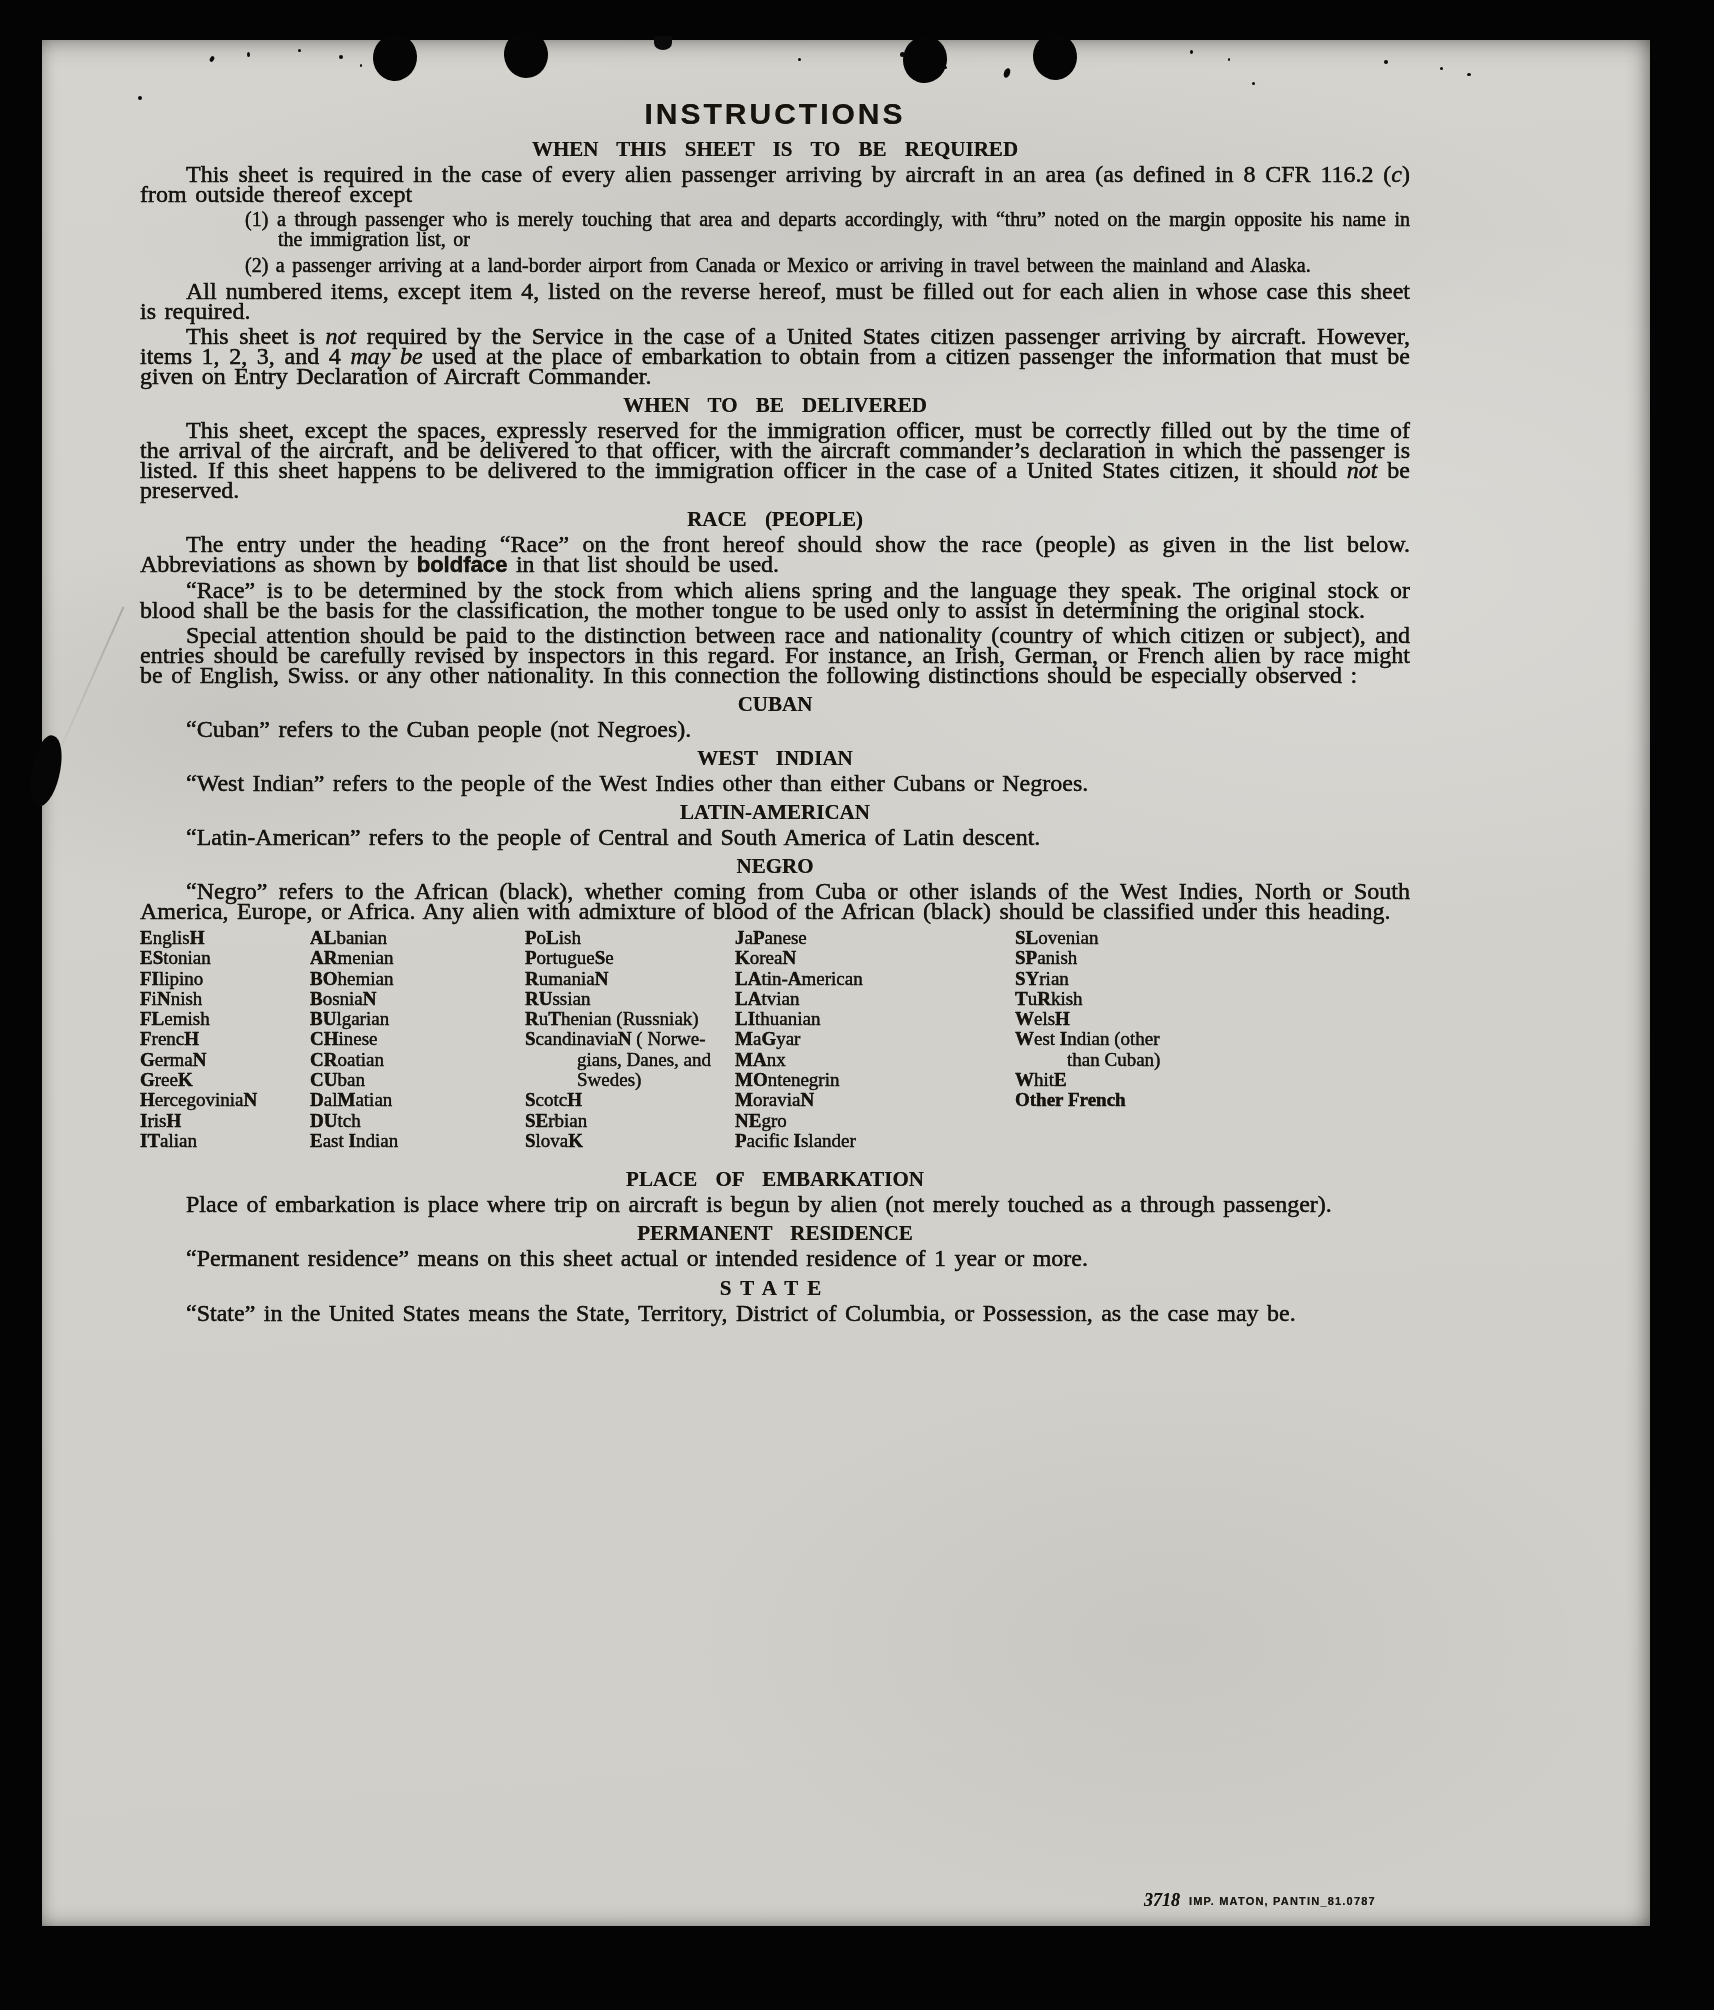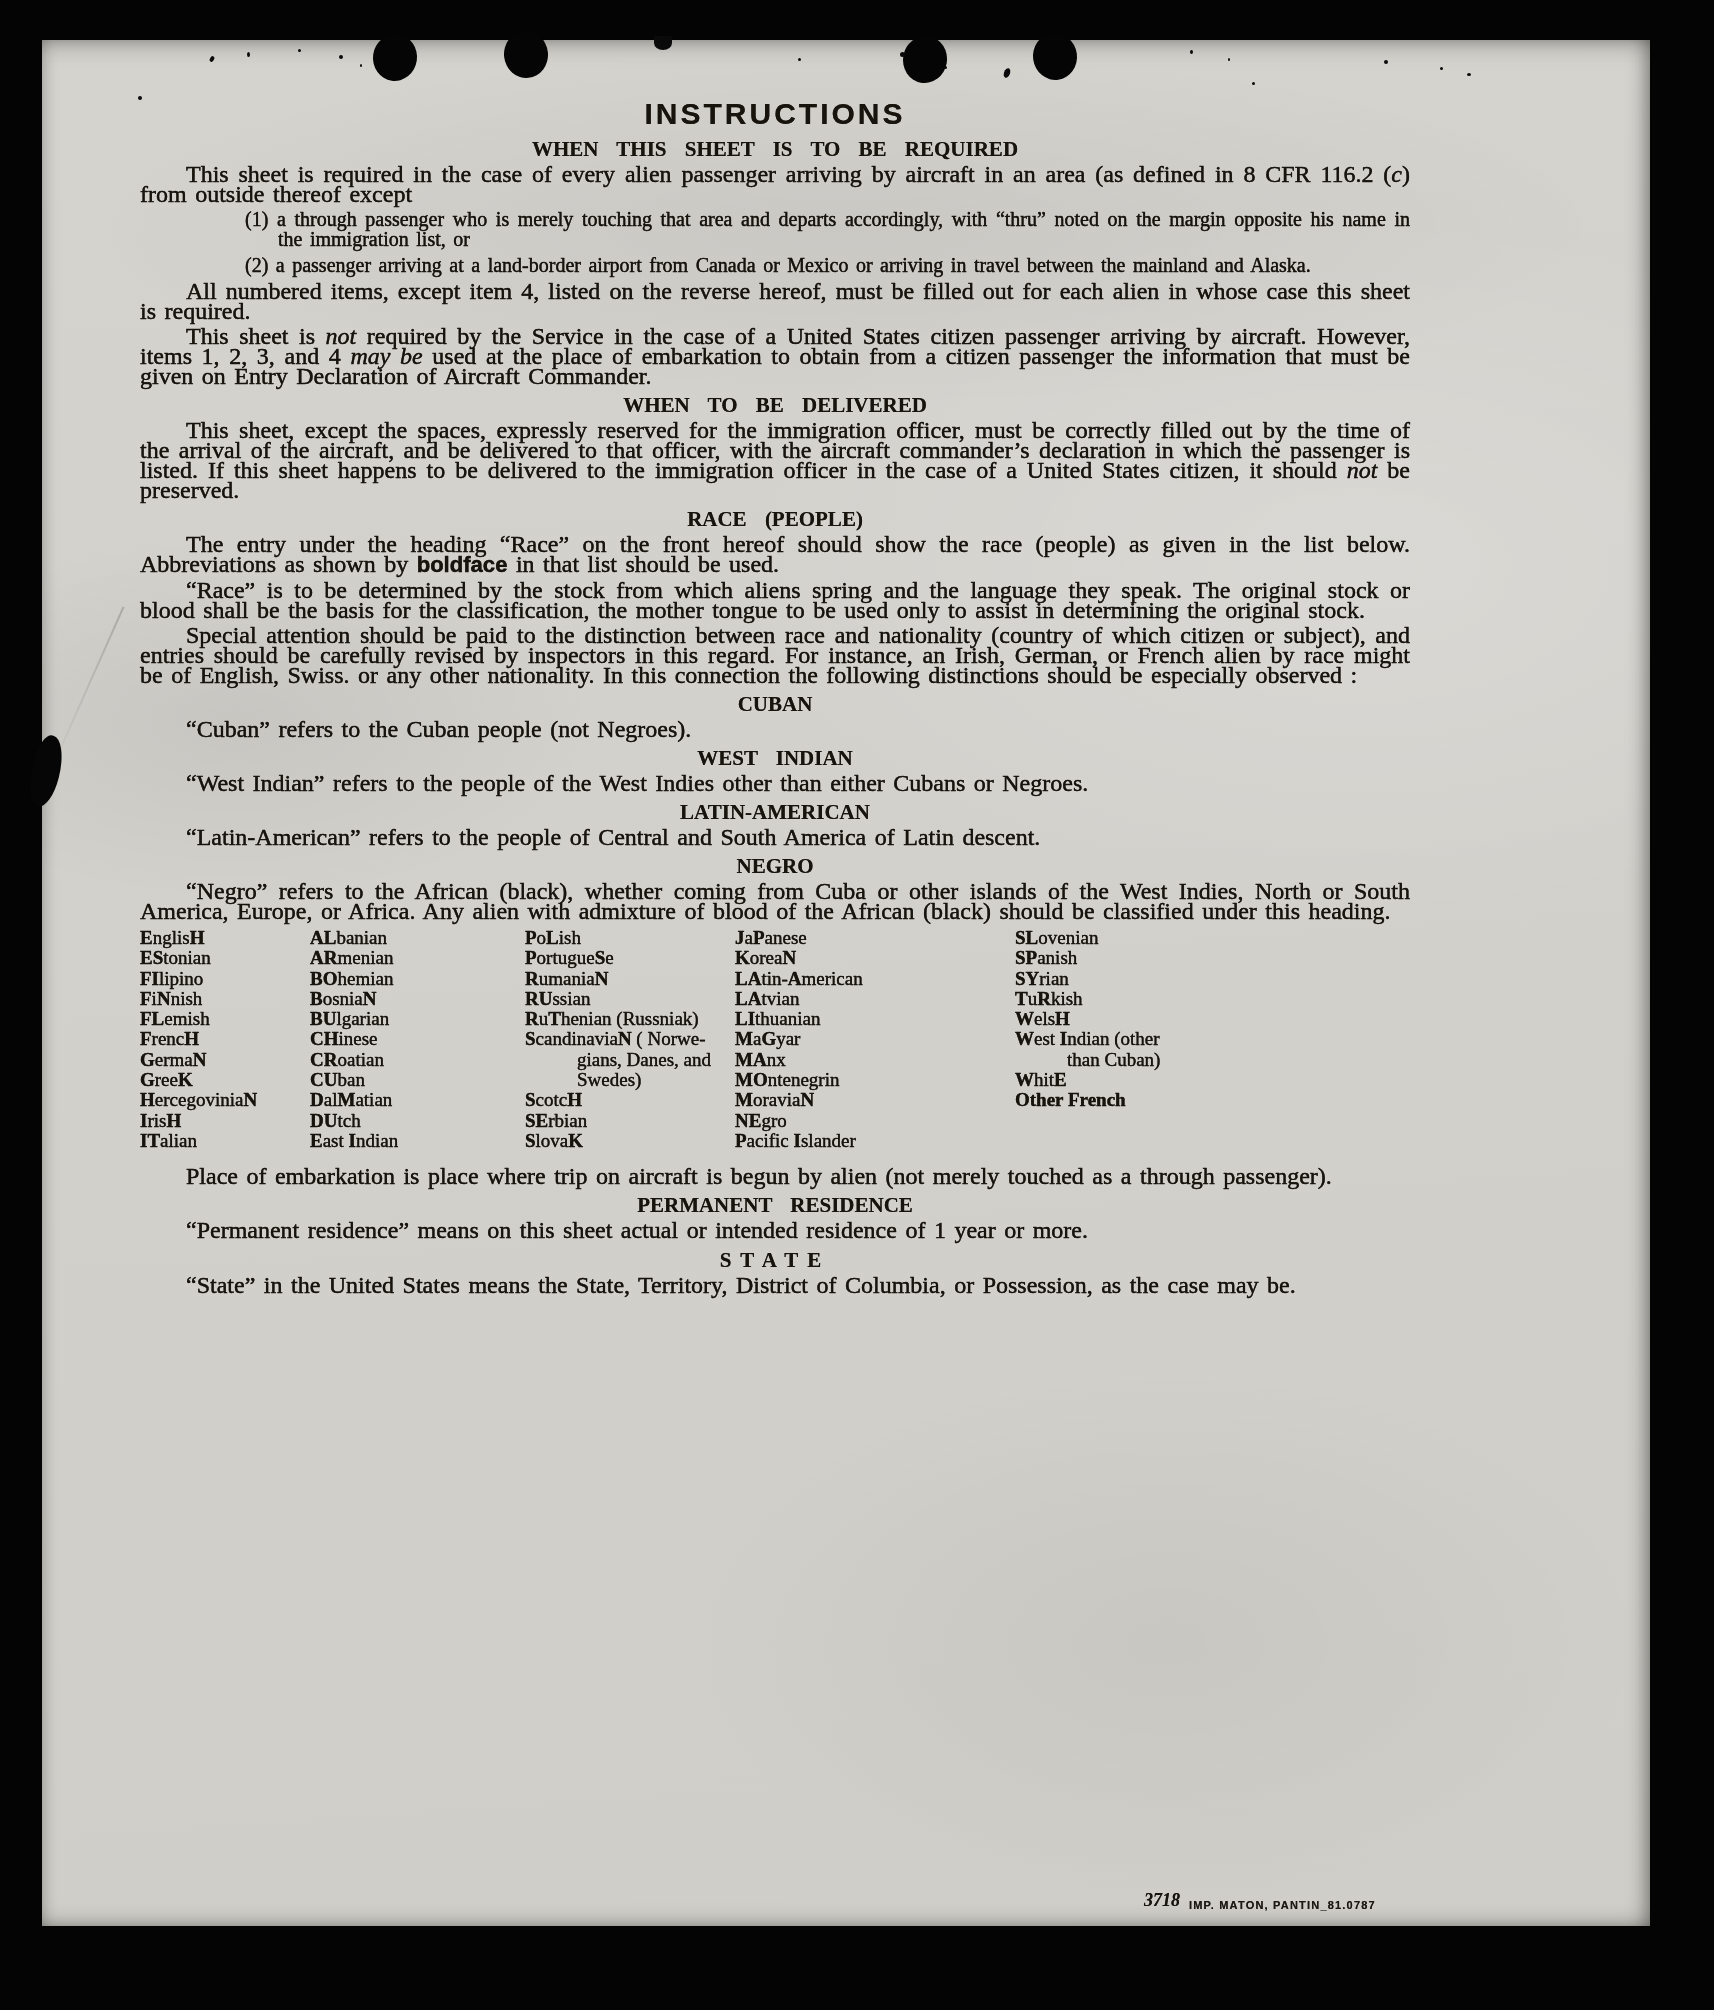--- a/index.html
+++ b/index.html
@@ -59,21 +59,21 @@
   }
   .race-col:nth-child(1){width:170px;}
   .race-col:nth-child(2){width:215px;}
   .race-col:nth-child(3){width:210px;}
   .race-col:nth-child(4){width:280px;}
   .race-col:nth-child(5){width:295px;}
   .race-entry{white-space:pre-line;padding-left:52px;text-indent:-52px;}
   .race-entry b{font-weight:bold;}
   .footer{
     position:absolute;left:1102px;top:1850px;white-space:nowrap;
-    display:flex;align-items:flex-end;gap:9px;
+    display:flex;align-items:center;gap:9px;
   }
   .footer .num{font-size:18px;font-weight:bold;font-style:italic;}
   .footer .imprint{
     font-family:"Liberation Sans","DejaVu Sans",sans-serif;
     font-size:11px;font-weight:bold;letter-spacing:1.2px;color:#1c1812;
   }
   .hole{
     position:absolute;background:#050505;border-radius:50%;
     width:44px;height:47px;
   }
@@ -198,20 +198,21 @@
           <div class="race-entry"><b>SP</b>anish</div>
           <div class="race-entry"><b>SY</b>rian</div>
           <div class="race-entry"><b>T</b>u<b>R</b>kish</div>
           <div class="race-entry"><b>W</b>els<b>H</b></div>
           <div class="race-entry"><b>W</b>est <b>I</b>ndian (other
 than Cuban)</div>
           <div class="race-entry"><b>W</b>hit<b>E</b></div>
           <div class="race-entry"><b>Other French</b></div>
         </div>
       </div>
+      <div class="b-heading">PLACE OF EMBARKATION</div>
       <div class="b-para">Place of embarkation is place where trip on aircraft is begun by alien (not merely touched as a through passenger).</div>
       <div class="b-heading">PERMANENT RESIDENCE</div>
       <div class="b-para">“Permanent residence” means on this sheet actual or intended residence of 1 year or more.</div>
       <div class="b-heading_spaced">STATE</div>
       <div class="b-para">“State” in the United States means the State, Territory, District of Columbia, or Possession, as the case may be.</div>
     </div>
 
   <div class="footer">
     <span class="num">3718</span>
     <span class="imprint">IMP. MATON, PANTIN_81.0787</span>

